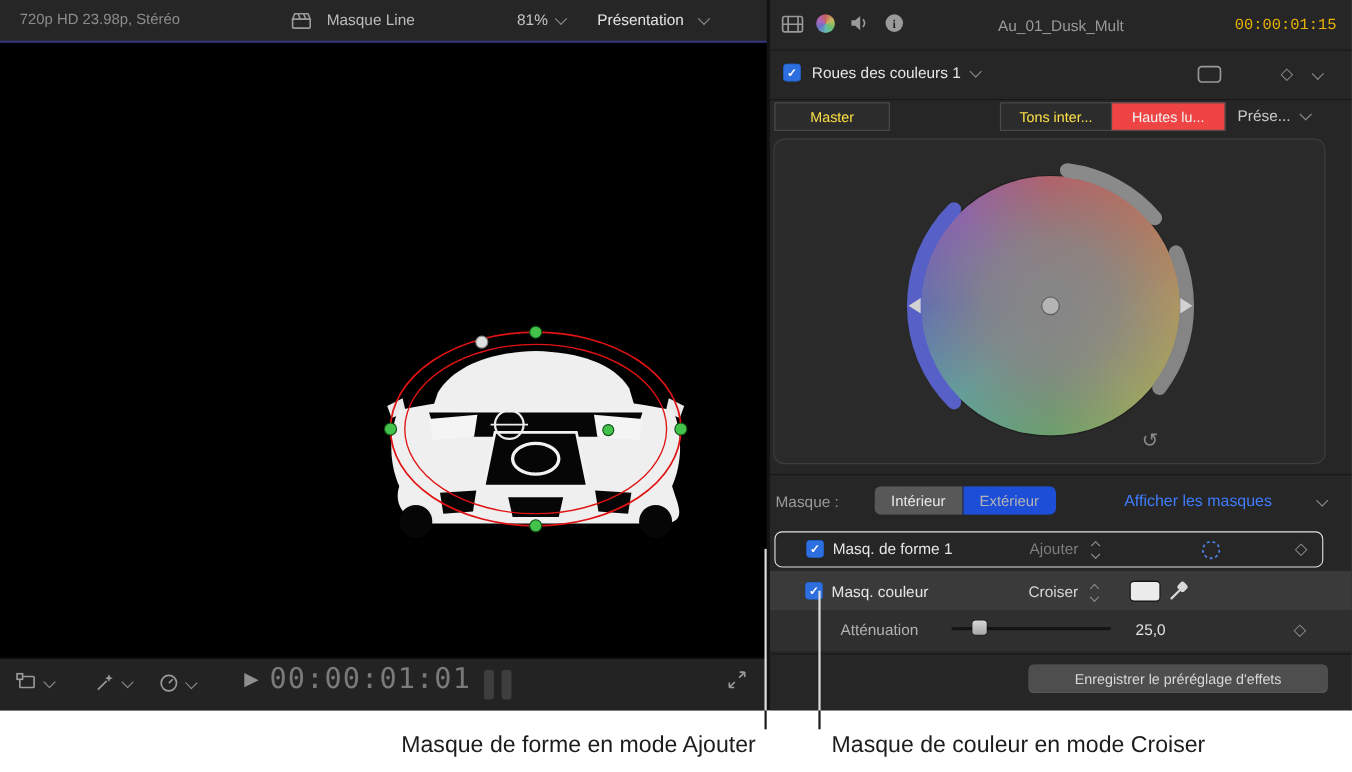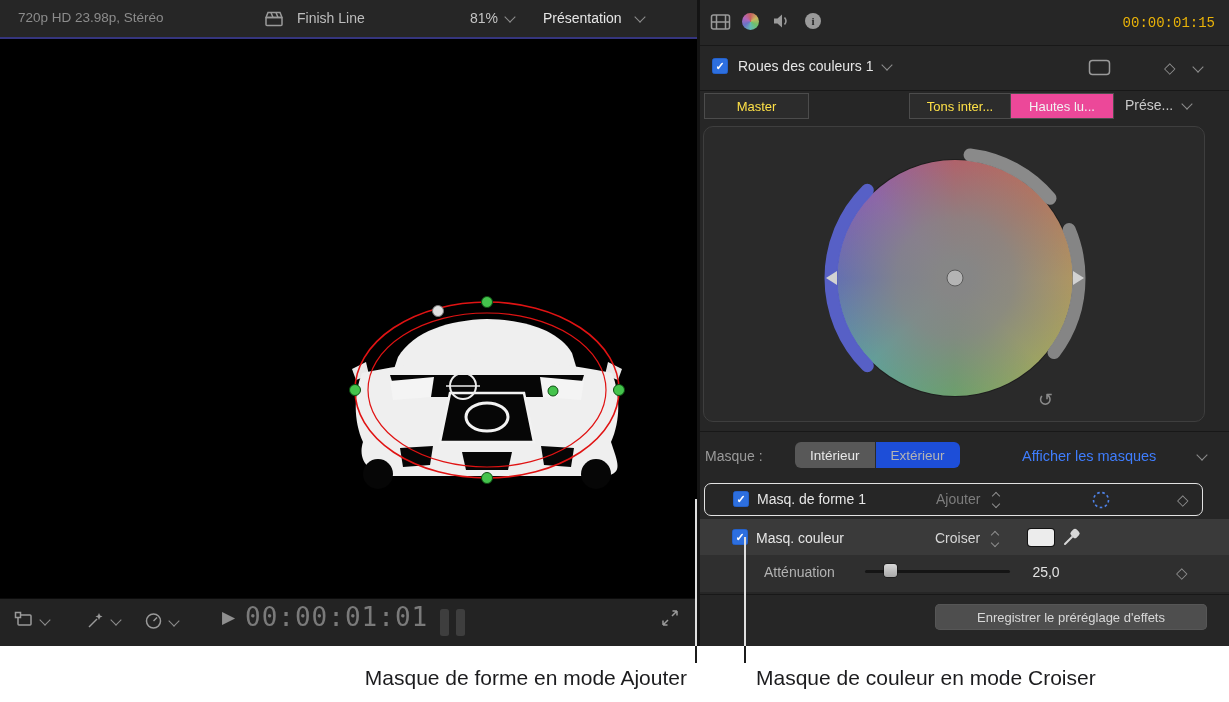--- a/index.html
+++ b/index.html
@@ -22,21 +22,21 @@
   .wht{color:#e6e6e6;font-size:14px;}
   .chev{display:inline-block;width:7px;height:7px;border-right:1.6px solid #8d8d8d;border-bottom:1.6px solid #8d8d8d;transform:rotate(45deg);}
   .chev.sm{width:5px;height:5px;border-width:1.3px;}
   .chev.up{transform:rotate(-135deg);}
   .stepper{display:inline-flex;flex-direction:column;gap:2px;align-items:center;}
   .cb{width:16px;height:16px;border-radius:3.5px;background:#2d6fdf;display:flex;align-items:center;justify-content:center;
       color:#fff;font-size:11px;font-weight:bold;box-shadow:inset 0 0 0 .5px #1d55b8;}
   .tabs{position:absolute;left:5px;top:93px;display:flex;height:26px;}
   .tab{border:1px solid #4c4c4c;margin-left:-1px;display:flex;align-items:center;justify-content:center;
        font-size:13px;color:#fde047;background:#2c2c2c;box-sizing:border-box;}
-  .tab.selected{background:#ec4899;color:#f2f2f2;}
+  .tab.selected{background:#ef4444;color:#f2f2f2;}
   .wheel-panel{position:absolute;left:3px;top:126px;width:502px;height:296px;border:1px solid #3e3e3e;border-radius:10px;background:#2a2a2a;box-sizing:border-box;}
   .wheel-disc{position:absolute;left:137px;top:160px;width:236px;height:236px;border-radius:50%;
       background:
         radial-gradient(circle at 50% 50%, #868686 0%, #868686 10%, rgba(134,134,134,.85) 35%, rgba(134,134,134,.25) 72%, rgba(134,134,134,0) 100%),
         conic-gradient(from 0deg, #c05560, #bf7055 45deg, #bd9b55 90deg, #a6ae55 135deg, #62a862 180deg, #55a8a0 225deg, #5868c0 270deg, #8f58b8 315deg, #c05560 360deg);
       box-shadow:0 0 0 1px #1e1e1e;}
   .wheel-svg{position:absolute;left:0;top:126px;width:529px;height:298px;}
   .arc{fill:none;stroke-width:13;stroke-linecap:round;opacity:.95;}
   .seg{position:absolute;left:95px;top:442px;height:26px;display:flex;border-radius:6px;overflow:hidden;font-size:13.5px;}
   .seg>div{display:flex;align-items:center;justify-content:center;padding:0 15px;}
@@ -68,21 +68,21 @@
 <div class="app">
   <div class="dark-backdrop"></div>
 
   <div class="viewer-topbar">
     <span class="abs" style="left:18px;top:10px;">720p HD 23.98p, Stéréo</span>
     <svg class="abs" style="left:264px;top:11px;" width="20" height="16">
       <path class="icon" d="M2,6.5 L18,6.5 L16,1.5 L4,1.5 Z"></path>
       <rect class="icon" x="2" y="6.5" width="16" height="8" rx="1"></rect>
       <path class="icon" d="M7,1.5 L9,6.5 M12,1.5 L14,6.5"></path>
     </svg>
-    <span class="abs" style="left:297px;top:10px;color:#bdbdbd;font-size:14px;">Finish Line</span>
+    <span class="abs" style="left:297px;top:10px;color:#bdbdbd;font-size:14px;">Masque Line</span>
     <span class="abs flexrow" style="left:470px;top:10px;gap:8px;color:#c4c4c4;font-size:14px;">
       <span>81%</span>
       <span class="chev" style="margin-top:-3px;"></span>
     </span>
     <span class="abs flexrow" style="left:543px;top:10px;gap:14px;color:#e5e5e5;font-size:14px;">
       <span>Présentation</span>
       <span class="chev" style="margin-top:-3px;"></span>
     </span>
   </div>
 
@@ -161,20 +161,21 @@
     <div class="abs" style="left:42px;top:13px;width:17px;height:17px;border-radius:50%;
          background:conic-gradient(#c86060,#c8b660,#6ec06a,#62b8b4,#6a72c6,#b066bc,#c86060);"></div>
     <svg class="abs" style="left:72px;top:12px;" width="18" height="18">
       <path d="M2,6.5 L5.5,6.5 L10,2.5 L10,15.5 L5.5,11.5 L2,11.5 Z" fill="#9a9a9a"></path>
       <path class="icon" d="M12.5,5.5 Q15.5,9 12.5,12.5"></path>
     </svg>
     <svg class="abs" style="left:104px;top:12px;" width="18" height="18">
       <circle cx="9" cy="9" r="8" fill="#9a9a9a"></circle>
       <text x="9" y="13" text-anchor="middle" font-size="11" font-family="Liberation Serif, serif" font-weight="bold" fill="#262626">i</text>
     </svg>
+    <div class="abs lbl" style="left:0;top:15px;width:529px;text-align:center;">Au_01_Dusk_Mult</div>
     <span class="abs" style="right:14px;top:15px;color:#eab308;font-size:14px;font-family:Liberation Mono, monospace;margin-left:24px;">00:00:01:15</span>
     <div class="divider" style="top:45px;"></div>
 
     <span class="abs flexrow" style="left:12px;top:58px;gap:10px;">
       <span class="cb">
           <span>✓</span>
         </span>
       <span class="wht">Roues des couleurs 1</span>
       <span class="chev" style="margin-top:-2px;"></span>
     </span>

